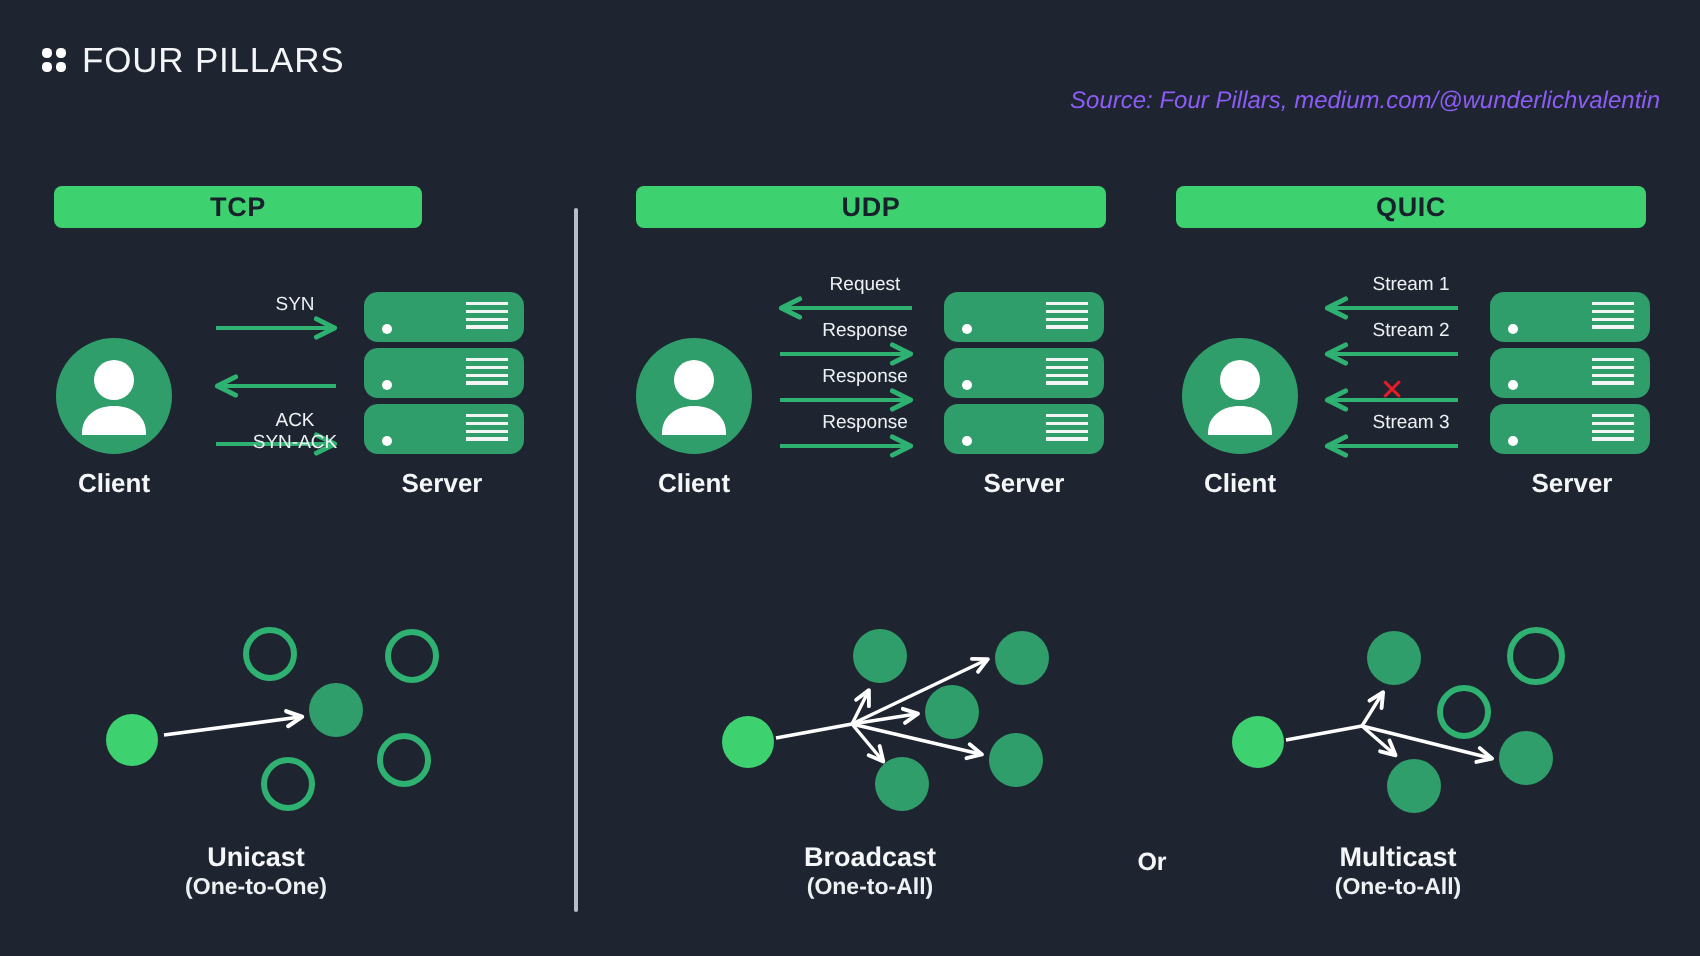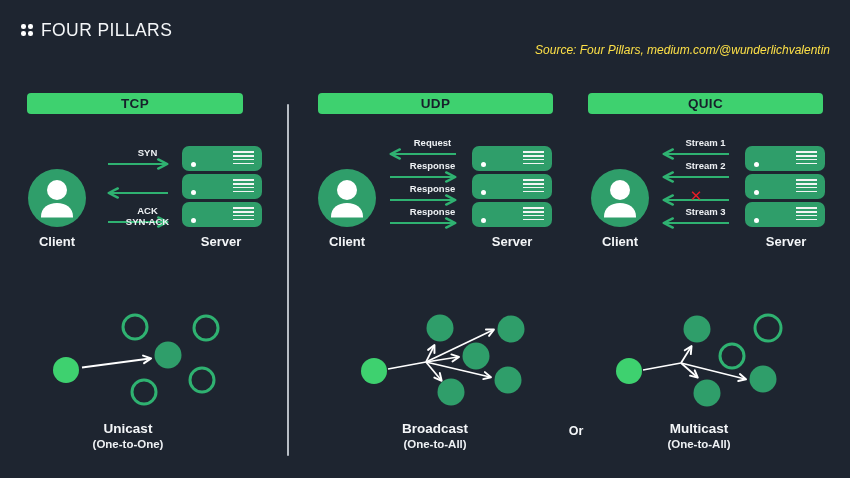--- a/index.html
+++ b/index.html
@@ -8,37 +8,37 @@
     background:#1e2530;
     font-family:"Liberation Sans","DejaVu Sans",sans-serif;
     color:#f4f6f8;
   }
   .abs{position:absolute;}
   
   .logo-dots{left:21px;top:24px;display:grid;grid-template-columns:4.5px 4.5px;grid-gap:2.5px;}
   .logo-dots span{width:4.5px;height:4.5px;border-radius:50%;background:#ffffff;display:block;}
   .logo-text{left:41px;top:20px;font-size:17.5px;font-weight:400;letter-spacing:.4px;text-align:center;}
   .title{right:20px;top:16px;font-size:20px;font-weight:800;letter-spacing:.2px;}
-  .source{right:20px;top:43px;font-size:12px;font-style:italic;color:#fde047;text-align:right;}
+  .source{right:20px;top:43px;font-size:12px;font-style:italic;color:#8b5cf6;text-align:right;}
   
   .pill{top:93px;height:21px;background:#3ed16f;border-radius:4px;
         display:flex;align-items:center;justify-content:center;
         color:#17202b;font-size:13.5px;font-weight:800;letter-spacing:.3px;}
-  .pill.tcp{left:27px;width:216px;}
+  .pill.tcp{left:27px;width:184px;}
   .pill.udp{left:318px;width:235px;}
   .pill.quic{left:588px;width:235px;text-align:center;}
   .divider{left:287px;top:104px;width:2px;height:352px;background:#c6cbd3;border-radius:2px;opacity:.92;}
   
   .client{width:58px;height:58px;border-radius:50%;background:#2f9e6a;}
   .srv{width:80px;height:25px;border-radius:7px;background:#2f9e6a;}
   .srv .dot{position:absolute;left:9px;bottom:4.5px;width:5px;height:5px;border-radius:50%;background:#fff;}
   .srv .lines{position:absolute;right:8px;top:5px;width:21px;height:13.5px;
     background:repeating-linear-gradient(to bottom,#f2f5f4 0 1.7px,rgba(0,0,0,0) 1.7px 3.9px);}
   .node-label{font-size:13px;font-weight:800;transform:translateX(-50%);white-space:nowrap;}
-  .arrow-label{font-size:9.5px;font-weight:700;transform:translateX(-50%);white-space:nowrap;color:#eef1f4;padding-left:19px;}
+  .arrow-label{font-size:9.5px;font-weight:400;transform:translateX(-50%);white-space:nowrap;color:#eef1f4;padding-left:19px;}
   .x-mark{font-size:15px;font-weight:800;color:#e81c26;transform:translateX(-50%);line-height:1;}
   
   .topo-name{font-size:13.5px;font-weight:800;transform:translateX(-50%);white-space:nowrap;}
   .topo-sub{font-size:11.5px;font-weight:800;transform:translateX(-50%);white-space:nowrap;color:#eef1f4;}
   .or-label{font-size:12.5px;font-weight:800;transform:translateX(-50%);}
   svg.layer{position:absolute;left:0;top:0;pointer-events:none;}
 </style>
 </head>
 <body>
 

